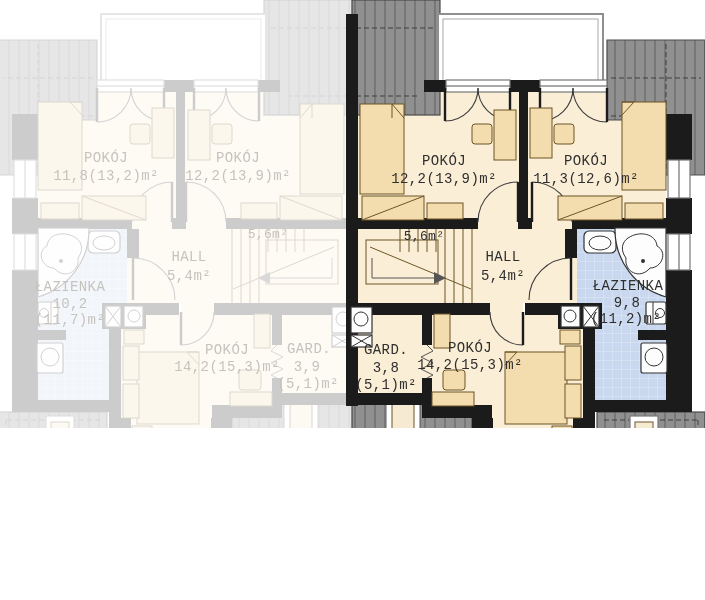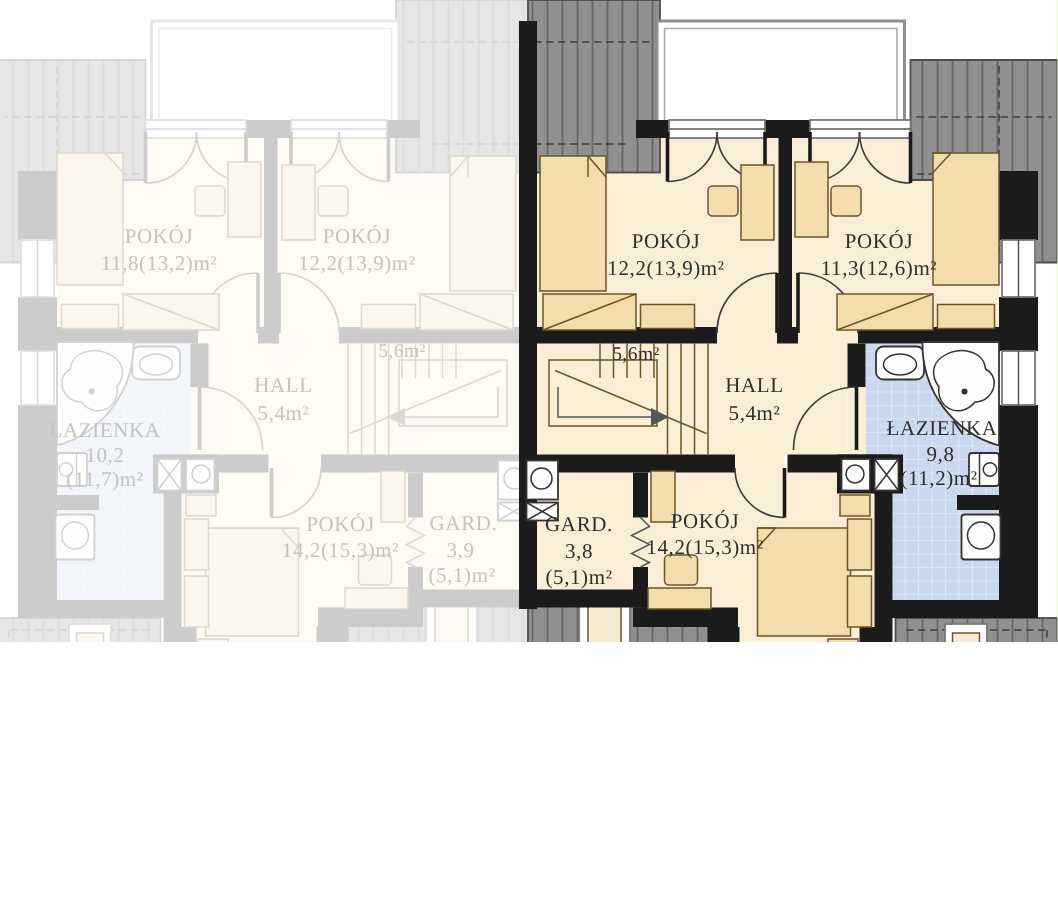--- a/index.html
+++ b/index.html
@@ -1,18 +1,18 @@
 <!DOCTYPE html>
 <html><head>
 <meta charset="utf-8">
 <title>Plan</title>
 <style>
   html,body{margin:0;padding:0;background:#fff;}
   .stage{width:705px;height:428px;position:relative;background:#84cc16;overflow:hidden;
-         font-family:Liberation Serif, serif;}
+         font-family:Liberation Mono, monospace;}
   svg{display:block}
   .wall{fill:#1b1b1b;}
   .floor{fill:#fbeed6;}
   .furn{fill:#f3dcae;stroke:#6d5527;stroke-width:1;}
   .fixt{fill:#fdfdfd;stroke:#333;stroke-width:1.2;}
   .arc{fill:none;stroke:#3e3e3e;stroke-width:1.1;}
   .leaf{stroke:#1b1b1b;stroke-width:2.4;}
   .thin{stroke:#6d5527;stroke-width:1;fill:none;}
   .gray{stroke:#555;stroke-width:1;fill:none;}
   .dash{stroke:#3f3f3f;stroke-width:1;stroke-dasharray:5 3;fill:none;}

